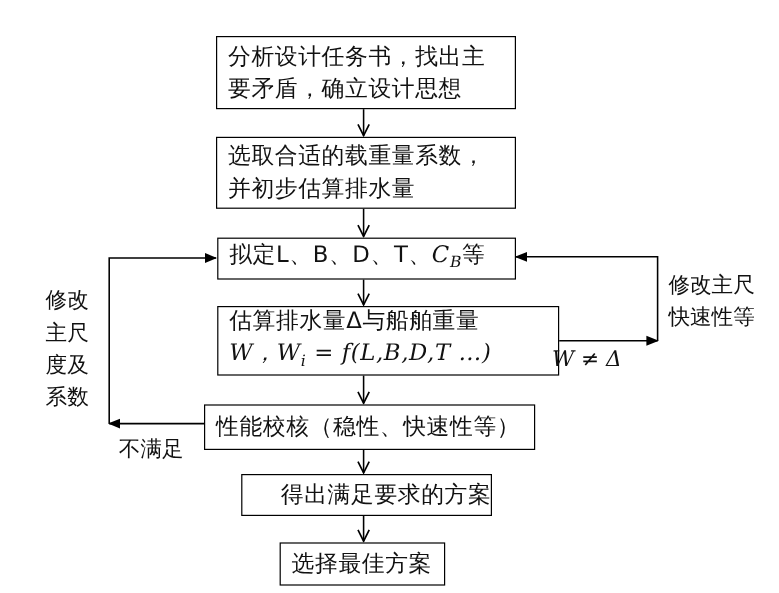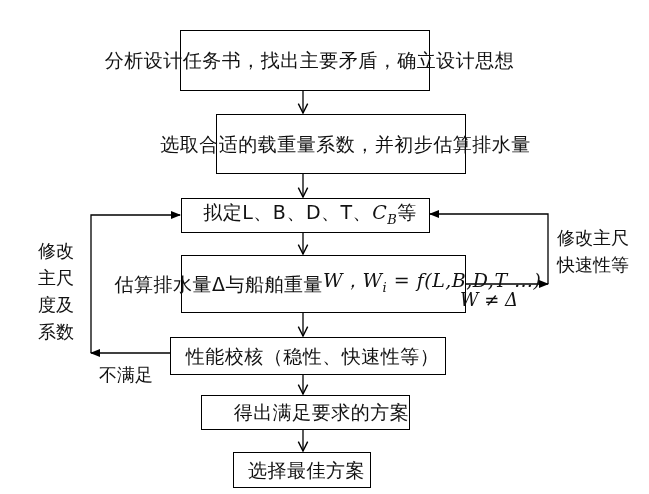--- a/index.html
+++ b/index.html
@@ -1,19 +1,19 @@
 <!DOCTYPE html>
 <html><head>
 <meta charset="utf-8">
 <style>
   html, body { margin:0; padding:0; background:#ffffff; }
   body { width:649px; height:494px; position:relative; overflow:hidden;
          font-family:"DejaVu Sans", sans-serif; color:#111; }
   .box { position:absolute; box-sizing:border-box; border:1.6px solid #000; background:#fff;
-         display:flex; justify-content:center; padding-left:9px;align-items:center; }
+         display:flex; flex-direction:column; justify-content:center; padding-left:9px; }
   .line { font-size:19px; line-height:27px; white-space:nowrap; letter-spacing:0.5px; }
   .math { font-family:"DejaVu Serif", serif; font-style:italic; }
   .label { position:absolute; font-size:18px; line-height:24px; white-space:nowrap; }
   svg#edges { position:absolute; left:0; top:0; }
 </style>
 </head>
 <body>
 
 <svg id="edges" width="649" height="494" viewBox="0 0 649 494">
   <defs>
@@ -36,21 +36,21 @@
     <polyline points="429,284 548,284" marker-end="url(#tri)"></polyline>
     <polyline points="548,284 548,214 430,214" marker-end="url(#tri)"></polyline>
   </g>
 </svg>
 
 <div class="box" style="left:180px; top:30px; width:250px; height:61px;">
   <div class="line">分析设计任务书，找出主</div>
   <div class="line">要矛盾，确立设计思想</div>
 </div>
 
-<div class="box" style="left:180px; top:114px; width:250px; height:60px;margin-left:36px;">
+<div class="box" style="left:180px; top:114px; width:250px; height:60px;">
   <div class="line">选取合适的载重量系数，</div>
   <div class="line">并初步估算排水量</div>
 </div>
 
 <div class="box" style="left:181px; top:198px; width:249px; height:35px;">
   <div class="line">
     <span>拟定L、B、D、T、</span><span class="math"><span>C</span><sub style="font-size:13px;">B</sub></span><span>等</span>
   </div>
 </div>
 

